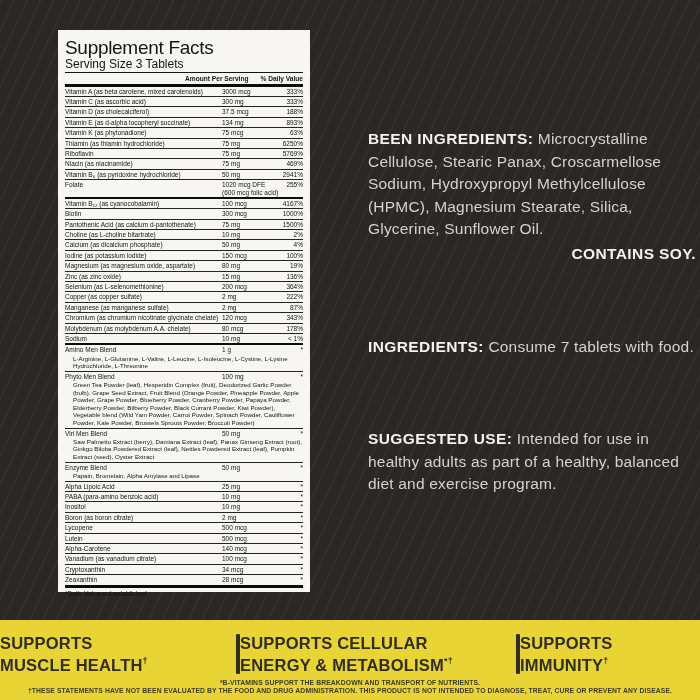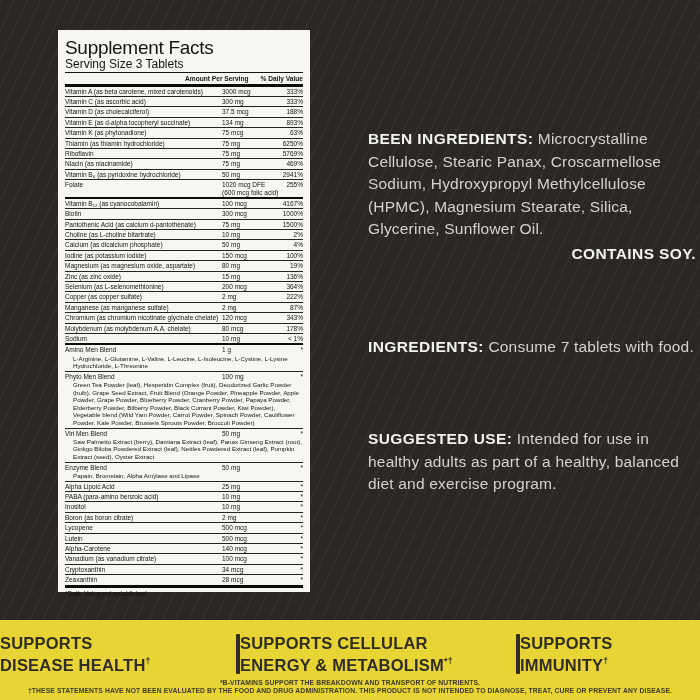--- a/index.html
+++ b/index.html
@@ -216,21 +216,21 @@
     <b>INGREDIENTS:</b><span> Consume 7 tablets with food.</span>
   </div>
   <div class="rblock r-suggested">
     <b>SUGGESTED USE:</b><span> Intended for use in healthy adults as part of a healthy, balanced diet and exercise program.</span>
   </div>
 
   <div class="banner">
     <div class="b-cols">
       <div class="b-col b-col-1">
         <span>SUPPORTS</span><br>
-        <span>DISEASE HEALTH</span><sup>†</sup>
+        <span>MUSCLE HEALTH</span><sup>†</sup>
       </div>
       <div class="b-divider"></div>
       <div class="b-col b-col-2">
         <span>SUPPORTS CELLULAR</span><br>
         <span>ENERGY &amp; METABOLISM</span><sup>*†</sup>
       </div>
       <div class="b-divider"></div>
       <div class="b-col b-col-3">
         <span>SUPPORTS</span><br>
         <span>IMMUNITY</span><sup>†</sup>

